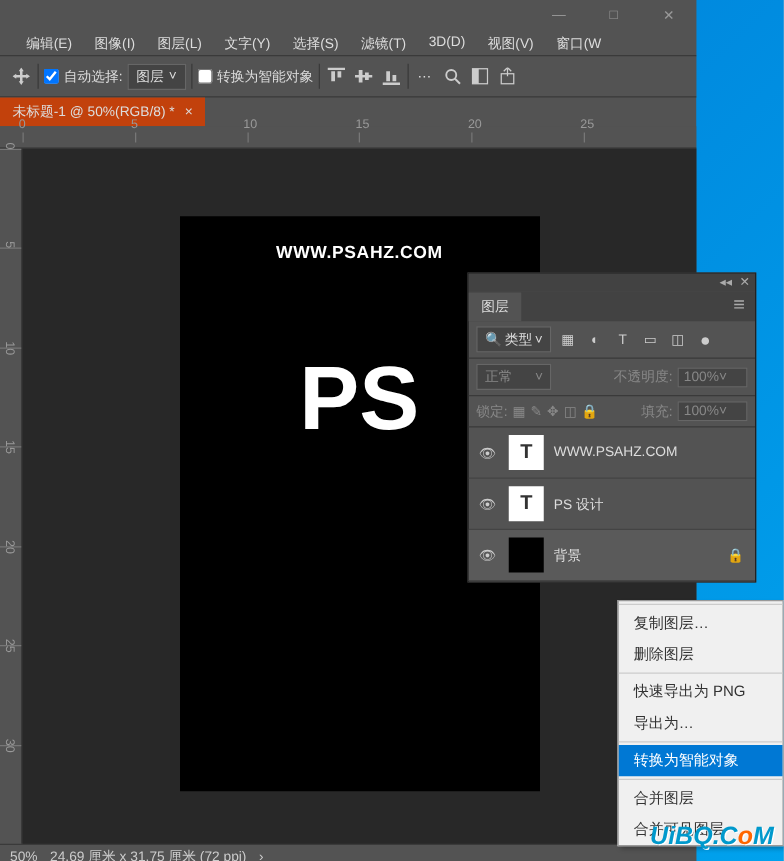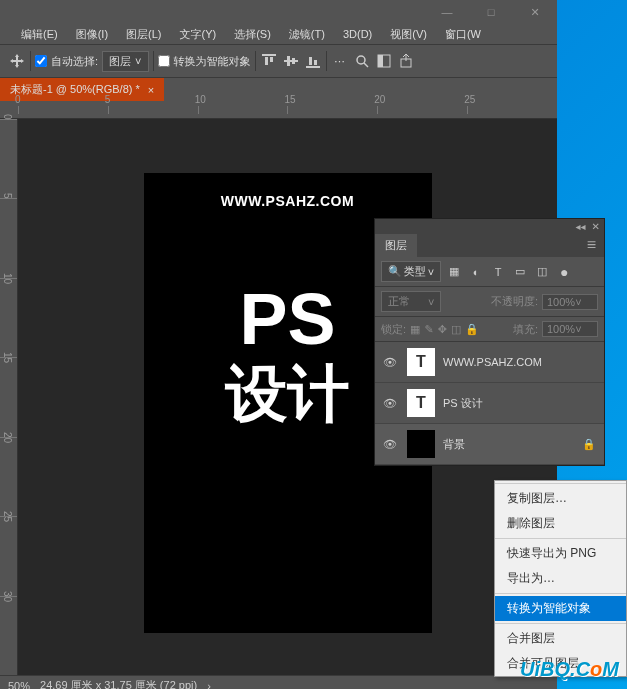--- a/index.html
+++ b/index.html
@@ -189,21 +189,20 @@
           <span>25</span>
         </div>
       <div class="tick">
           <span>30</span>
         </div>
     </div>
     <div class="canvas-area">
       <div class="canvas">
         <div class="canvas-text-url">WWW.PSAHZ.COM</div>
         <div class="canvas-text-ps">PS</div>
-        <div class="canvas-text-design">设计</div>
       </div>
     </div>
   </div>
 
   <div class="statusbar">
     <span>50%</span>
     <span>24.69 厘米 x 31.75 厘米 (72 ppi)</span>
     <span>›</span>
   </div>
 </div>

